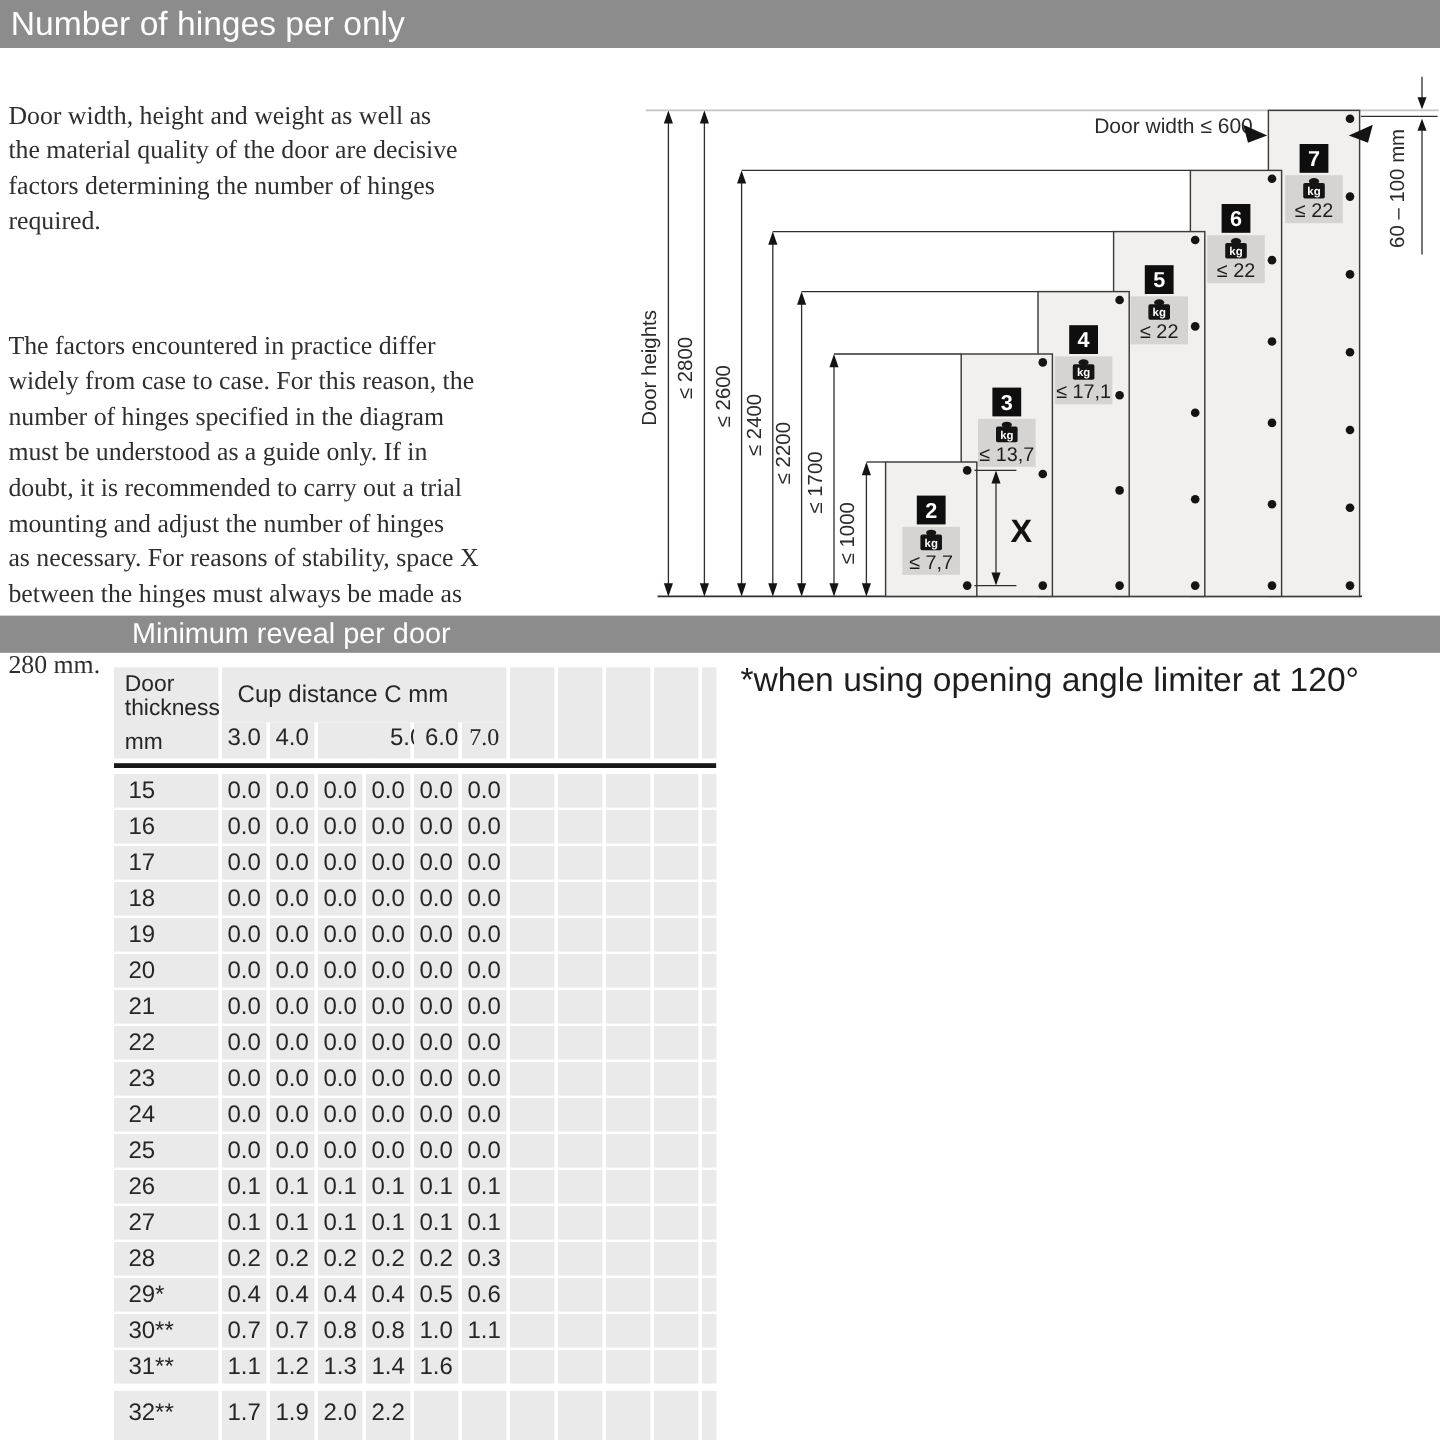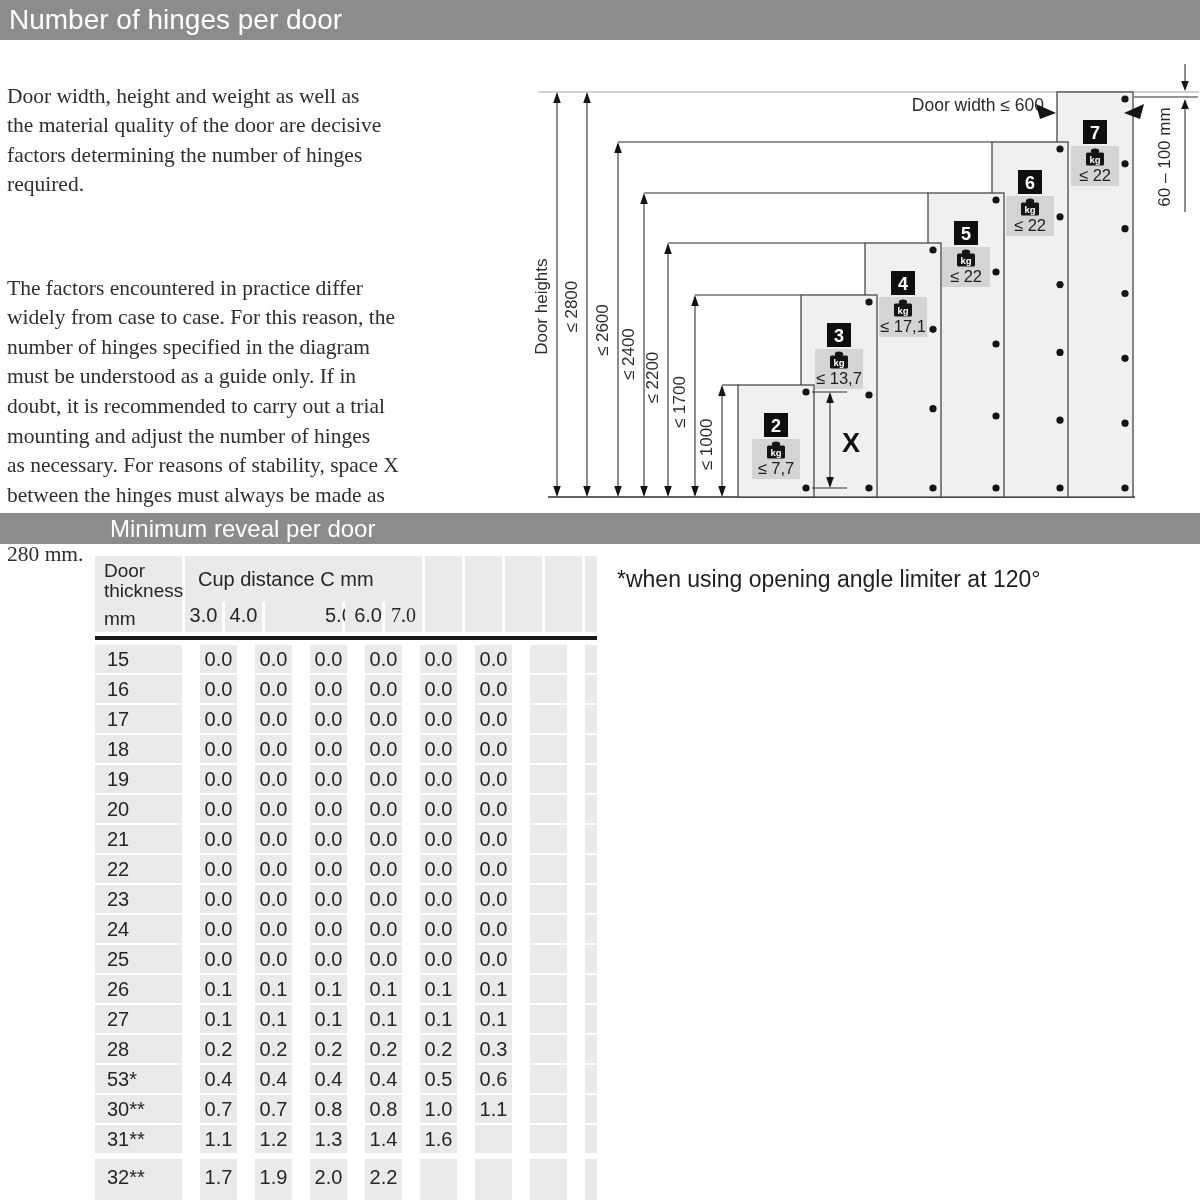--- a/index.html
+++ b/index.html
@@ -24,46 +24,46 @@
   .door{fill:#f1f0ee;stroke:#3b3b3b;stroke-width:1.2;}
   .badge{fill:#0e0e0e;}
   .badgenum{fill:#ffffff;font-size:18px;font-weight:bold;text-anchor:middle;}
   .wbox{fill:#d5d4d2;}
   .kgtxt{fill:#ffffff;font-size:9.5px;font-weight:bold;text-anchor:middle;}
   .wlab{fill:#1c1c1c;font-size:16.5px;text-anchor:middle;}
   .dimlab{fill:#2b2b2b;font-size:17px;text-anchor:middle;}
   .dwlab{fill:#2b2b2b;font-size:17.5px;text-anchor:end;}
   .xlab{fill:#111111;font-size:27px;font-weight:bold;}
 
-  .notes{position:absolute;left:617px;top:564px;font-size:23px;line-height:30px;color:#1e1e1e;}
+  .notes{position:absolute;left:617px;top:552px;font-size:28px;line-height:30px;color:#1e1e1e;}
 
   .tablewrap{position:absolute;left:95px;top:556px;width:502px;overflow:hidden;}
   #thead{display:grid;grid-template-columns:87px repeat(11,37px);grid-template-rows:46px 30px;
          column-gap:3px;row-gap:0;}
   .hc{background:#eaeaea;color:#262626;}
   .corner{grid-row:1/3;grid-column:1;display:flex;flex-direction:column;justify-content:space-between;
           padding:5px 0 3px 9px;font-size:19px;line-height:20px;}
   .group{grid-column:2/8;grid-row:1;font-size:20px;padding:12px 0 0 13px;}
   .num{font-size:20px;text-align:center;line-height:26px;}
   .hline{height:4px;background:#181818;margin-top:4px;width:502px;}
   #tbody{margin-top:5px;}
-  .row{display:grid;grid-template-columns:87px repeat(11,37px);column-gap:18px;height:28px;margin-bottom:2px;}
+  .row{display:grid;grid-template-columns:87px repeat(11,37px);column-gap:3px;height:28px;margin-bottom:2px;}
   .row.last{margin-top:6px;height:46px;}
   .bc{background:#eaeaea;font-size:20px;color:#262626;line-height:28px;}
   .row.last .bc{line-height:36px;}
   .th{padding-left:12px;}
   .val{text-align:center;}
 </style>
 </head>
 <body>
 
 <div class="page">
 
   <div class="bar top-bar">
-    <span>Number of hinges per door</span>
+    <span>Number of hinges per only</span>
   </div>
 
   <div class="intro">
     <p>Door width, height and weight as well as
 the material quality of the door are decisive
 factors determining the number of hinges
 required.</p>
     <p>The factors encountered in practice differ
 widely from case to case. For this reason, the
 number of hinges specified in the diagram
@@ -467,21 +467,21 @@
           <div class="bc val">0.2</div>
           <div class="bc val">0.2</div>
           <div class="bc val">0.3</div>
           <div class="bc"></div>
           <div class="bc"></div>
           <div class="bc"></div>
           <div class="bc"></div>
           <div class="bc"></div>
         </div>
         <div class="row">
-          <div class="bc th">53*</div>
+          <div class="bc th">29*</div>
           <div class="bc val">0.4</div>
           <div class="bc val">0.4</div>
           <div class="bc val">0.4</div>
           <div class="bc val">0.4</div>
           <div class="bc val">0.5</div>
           <div class="bc val">0.6</div>
           <div class="bc"></div>
           <div class="bc"></div>
           <div class="bc"></div>
           <div class="bc"></div>

